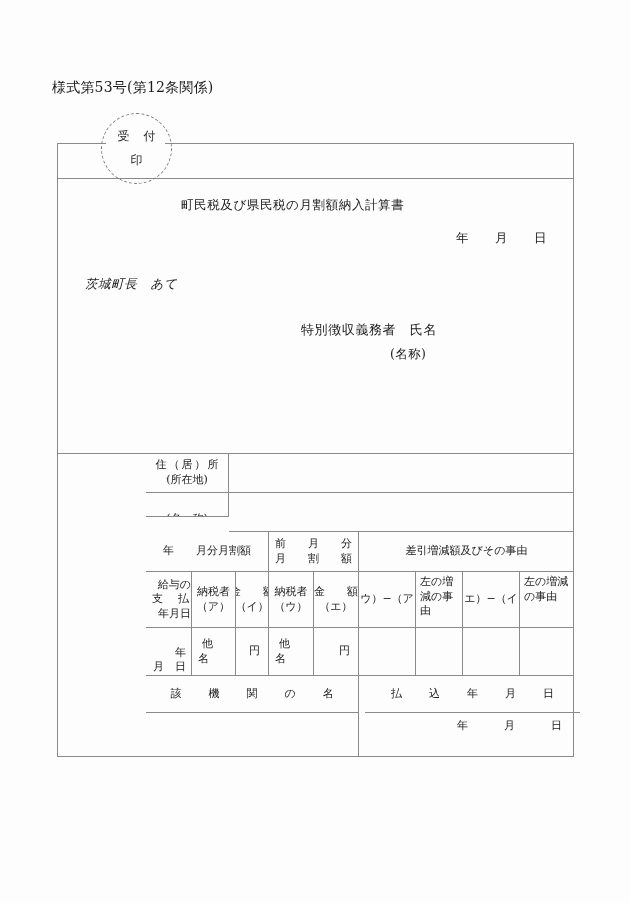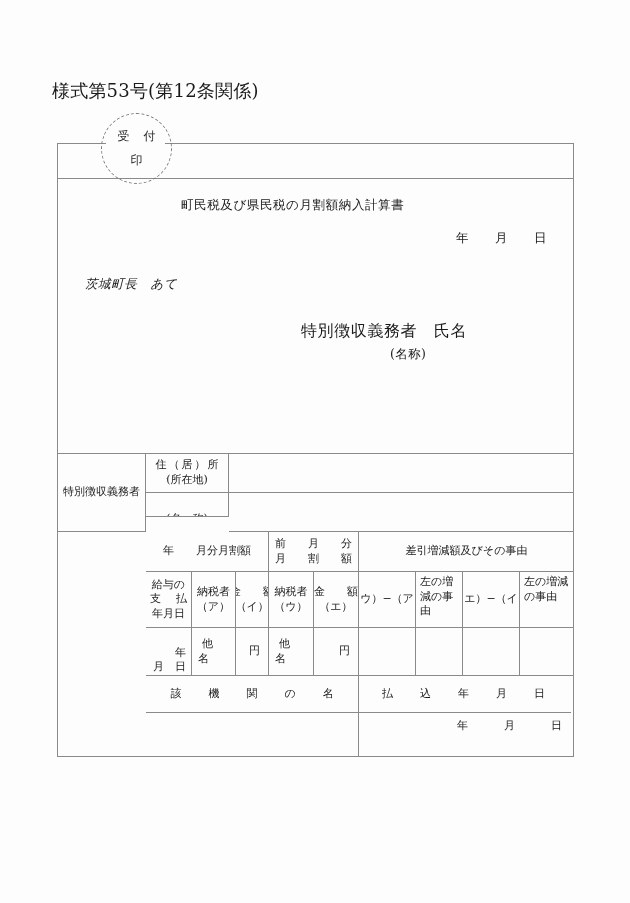--- a/index.html
+++ b/index.html
@@ -19,21 +19,21 @@
     position: absolute;
     inset: 0;
     background: #fdfdfd;
   }
 
   
   .form-no {
     position: absolute;
     left: 52px;
     top: 79px;
-    font-size: 18px;
+    font-size: 14px;
     letter-spacing: 0.2px;
     white-space: nowrap;
   }
 
   
   .frame {
     position: absolute;
     left: 57px;
     top: 143px;
     width: 517px;
@@ -122,21 +122,21 @@
     top: 132px;
     font-size: 12.5px;
     letter-spacing: 0.6px;
     white-space: nowrap;
     font-style: italic;
   }
   .collector-name {
     position: absolute;
     left: 243px;
     top: 177px;
-    font-size: 16px;
+    font-size: 13px;
     letter-spacing: 0.6px;
     white-space: nowrap;
   }
   .collector-alt {
     position: absolute;
     left: 332px;
     top: 202px;
     font-size: 12.5px;
     letter-spacing: 0.4px;
     white-space: nowrap;
@@ -198,21 +198,20 @@
     <div class="body-area"></div>
 
     <div class="ymd-top">
       <span>年</span><span class="gap"></span><span>月</span><span class="gap"></span><span>日</span>
     </div>
 
     <div class="addressee">茨城町長　あて</div>
     <div class="collector-name">特別徴収義務者　氏名</div>
     <div class="collector-alt">(名称)</div>
 
-    <div class="cell bd-r bd-b nowrap" style="left:0; top:310px; width:88px; height:78px;">特別徴収義務者</div>
 
     <div class="cell bd-r bd-b two-line" style="left:88px; top:310px; width:83px; height:39px;">
       <div class="sp2">住（居）所</div>
       <div>(所在地)</div>
     </div>
     <div class="cell bd-b al-l" style="left:171px; top:310px; width:345px; height:39px;"></div>
 
     <div class="cell bd-r bd-b two-line" style="left:88px; top:334px; width:83px; height:39px;gap:30px;">
       <div>氏　　名</div>
       <div>(名　称)</div>
@@ -220,21 +219,21 @@
     <div class="cell bd-b al-l" style="left:171px; top:349px; width:345px; height:39px;"></div>
 
 
     <div class="cell bd-r bd-b nowrap" style="left:88px; top:388px; width:123px; height:40px;">年　　月分月割額</div>
     <div class="cell bd-r bd-b two-line" style="left:211px; top:388px; width:90px; height:40px;text-align:right;">
       <div>前　　月　　分</div>
       <div>月　　割　　額</div>
     </div>
     <div class="cell bd-b nowrap" style="left:301px; top:388px; width:215px; height:40px;">差引増減額及びその事由</div>
 
-    <div class="cell bd-r bd-b two-line" style="left:88px; top:428px; width:46px; height:56px;">
+    <div class="cell bd-r bd-b two-line" style="left:88px; top:428px; width:46px; height:56px;align-items:flex-end;">
       <div>給与の</div>
       <div class="sp2">支　払</div>
       <div>年月日</div>
     </div>
     <div class="cell bd-r bd-b two-line" style="left:134px; top:428px; width:44px; height:56px;">
       <div>納税者</div>
       <div>（ア）</div>
     </div>
     <div class="cell bd-r bd-b two-line" style="left:178px; top:428px; width:33px; height:56px;">
       <div>金　　額</div>
@@ -261,21 +260,21 @@
     <div class="cell bd-r bd-b al-r" style="left:178px; top:484px; width:33px; height:48px;">円</div>
     <div class="cell bd-r bd-b al-l sp4" style="left:211px; top:484px; width:45px; height:48px;">他　名</div>
     <div class="cell bd-r bd-b al-r" style="left:256px; top:484px; width:45px; height:48px;">円</div>
     <div class="cell bd-r bd-b" style="left:301px; top:484px; width:57px; height:48px;"></div>
     <div class="cell bd-r bd-b" style="left:358px; top:484px; width:47px; height:48px;"></div>
     <div class="cell bd-r bd-b" style="left:405px; top:484px; width:57px; height:48px;"></div>
     <div class="cell bd-b" style="left:462px; top:484px; width:54px; height:48px;"></div>
 
 
     <div class="cell bd-r bd-b nowrap sp8" style="left:88px; top:532px; width:213px; height:37px;">当　該　機　関　の　名　称</div>
-    <div class="cell bd-b nowrap sp8" style="left:298px; top:532px; width:215px; height:37px;">払　込　年　月　日</div>
+    <div class="cell bd-b nowrap sp8" style="left:307px; top:532px; width:215px; height:37px;">払　込　年　月　日</div>
 
     <div class="cell bd-r al-l" style="left:88px; top:569px; width:213px; height:43px;"></div>
     <div class="cell" style="left:301px; top:569px; width:215px; height:43px; justify-content:flex-end; align-items:flex-start; padding-top:6px; padding-right:12px;">
       <span>年</span>
       <span style="display:inline-block;width:36px"></span>
       <span>月</span>
       <span style="display:inline-block;width:36px"></span>
       <span>日</span>
     </div>
 

